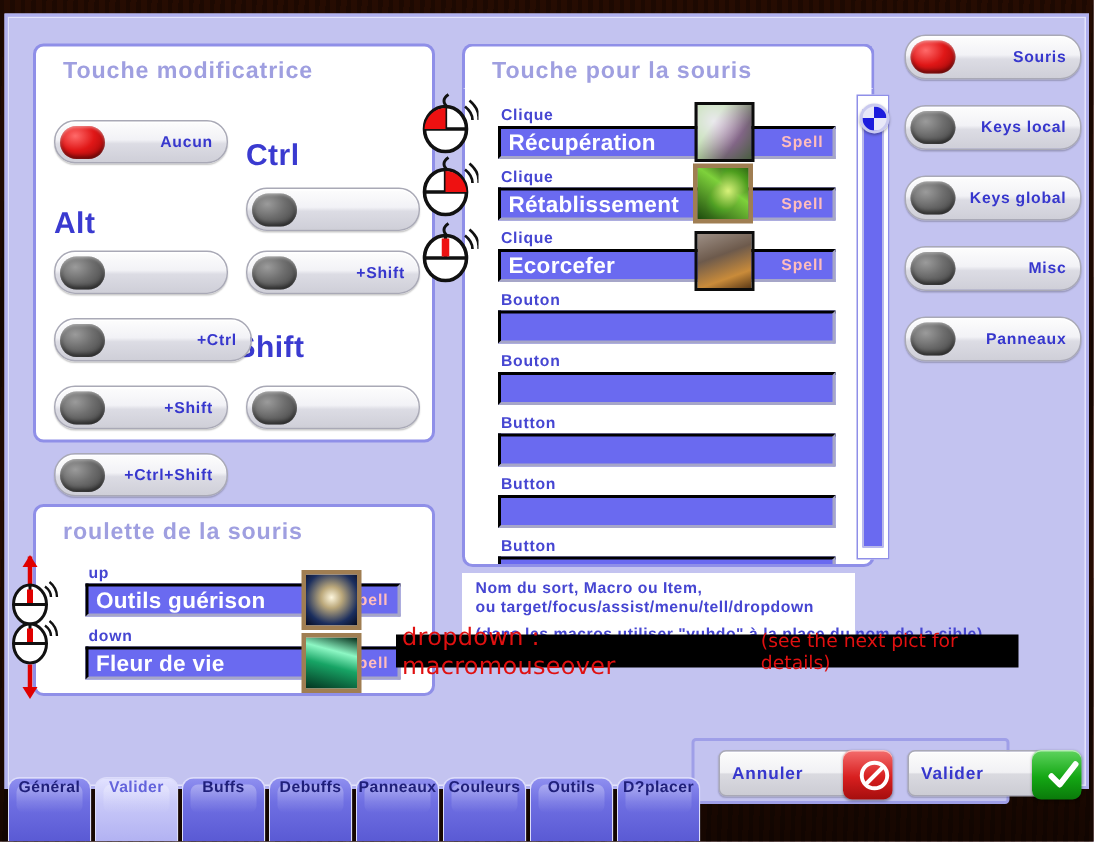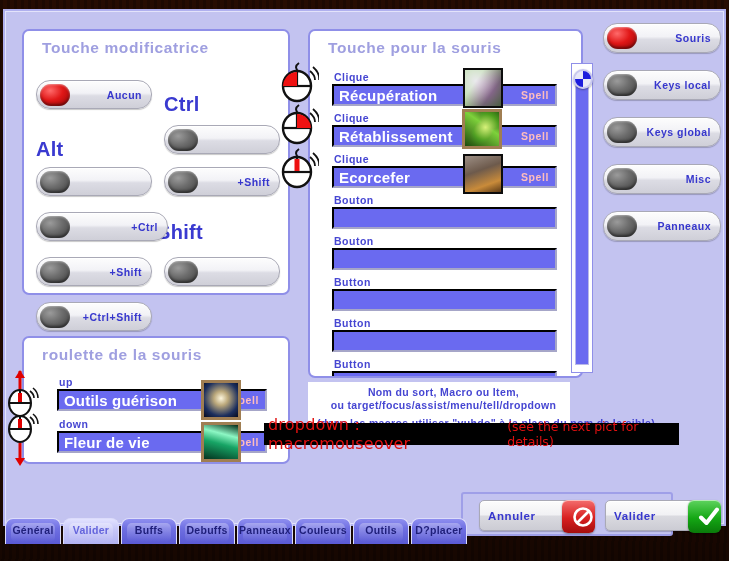--- a/index.html
+++ b/index.html
@@ -200,27 +200,27 @@
     display: flex; align-items: center; justify-content: center;
     box-shadow: 0 1px 2px rgba(0,0,0,.4), inset 0 1px 0 rgba(255,255,255,.55);
   }
   .badge.cancel { background: linear-gradient(180deg,#f46e6e 0%,#d81f1f 55%,#a50e0e 100%); }
   .badge.ok     { background: linear-gradient(180deg,#5fd45f 0%,#14a714 55%,#0a7a0a 100%); }
 
   
   #tabs { position: absolute; left: 5px; top: 518px; height: 43px; display: flex; }
   .tab {
     position: relative;
-    width: 56px; height: 26px;
+    width: 56px; height: 43px;
     margin-right: 2px;
     background: linear-gradient(180deg,#8f8ff0 0%,#6f6fe2 38%,#5a5ad4 100%);
     border: 1px solid #dcdcfa;
     border-bottom: none;
     border-radius: 8px 8px 0 0;
-    display: flex; align-items: center; justify-content: center;
+    display: flex; align-items: flex-start; justify-content: center;
     padding-bottom: 4px;
     overflow: hidden;
   }
   .tab::after {
     content: ""; position: absolute; left: 5px; top: 4px; right: 5px; height: 19px;
     background: linear-gradient(180deg, rgba(255,255,255,.30), rgba(255,255,255,0));
     border-radius: 5px;
   }
   .tab span {
     position: relative; z-index: 2;
@@ -412,21 +412,21 @@
     <path d="M4 25 h28" stroke="#111" stroke-width="2.2"></path>
     <path d="M18 11 v14" stroke="#111" stroke-width="2.2"></path>
     <rect x="15.5" y="12" width="5" height="12" fill="#ee1111"></rect>
     <path d="M31 10 q5 4 5 9 M34 6 q7 6 6 13" stroke="#111" stroke-width="1.8" fill="none"></path>
   </svg>
 
   <div id="scrolltrack" style="left:566px; top:52px; width:22px; height:310px;"></div>
   <div id="scrollthumb" style="left:570px; top:62px; width:14px; height:292px;"></div>
   <div id="scrollbtn" style="left:568px; top:58px;"></div>
 
-  <div id="helpbox" style="left:303px; top:371px; width:262px; height:50px; padding:4px 0 0 9px;text-align:center;">
+  <div id="helpbox" style="left:303px; top:371px; width:262px; height:50px; padding:4px 0 0 9px;">
     <div>Nom du sort, Macro ou Item,</div>
     <div>ou target/focus/assist/menu/tell/dropdown</div>
     <div style="margin-top:5px;">(dans les macros utiliser "vuhdo" à la place du nom de la cible)</div>
   </div>
 
   <div id="castbar" style="left:259px; top:412px; width:415px; height:22px;">
     <span class="cb1">dropdown : macromouseover</span>
     <span class="cb2">(see the next pict for details)</span>
   </div>
 

